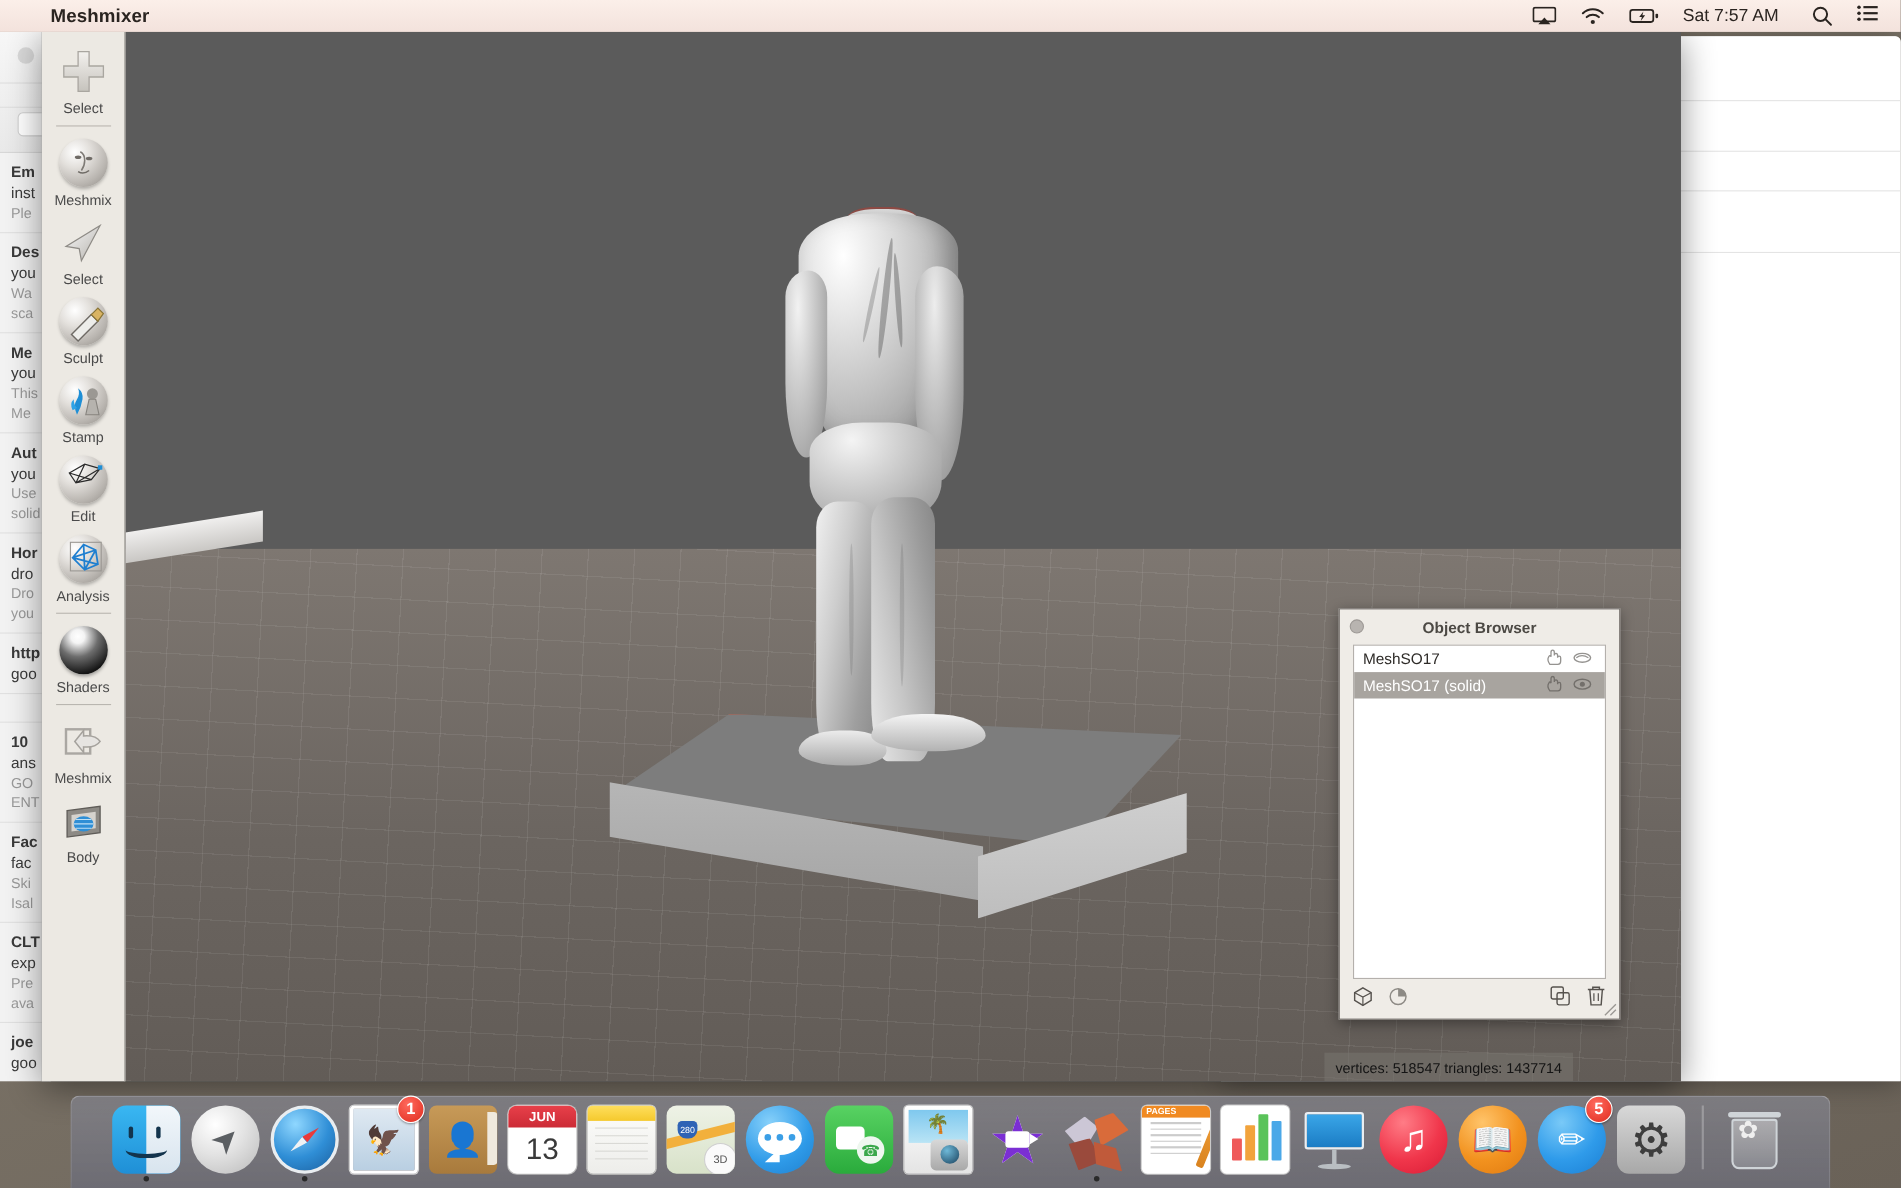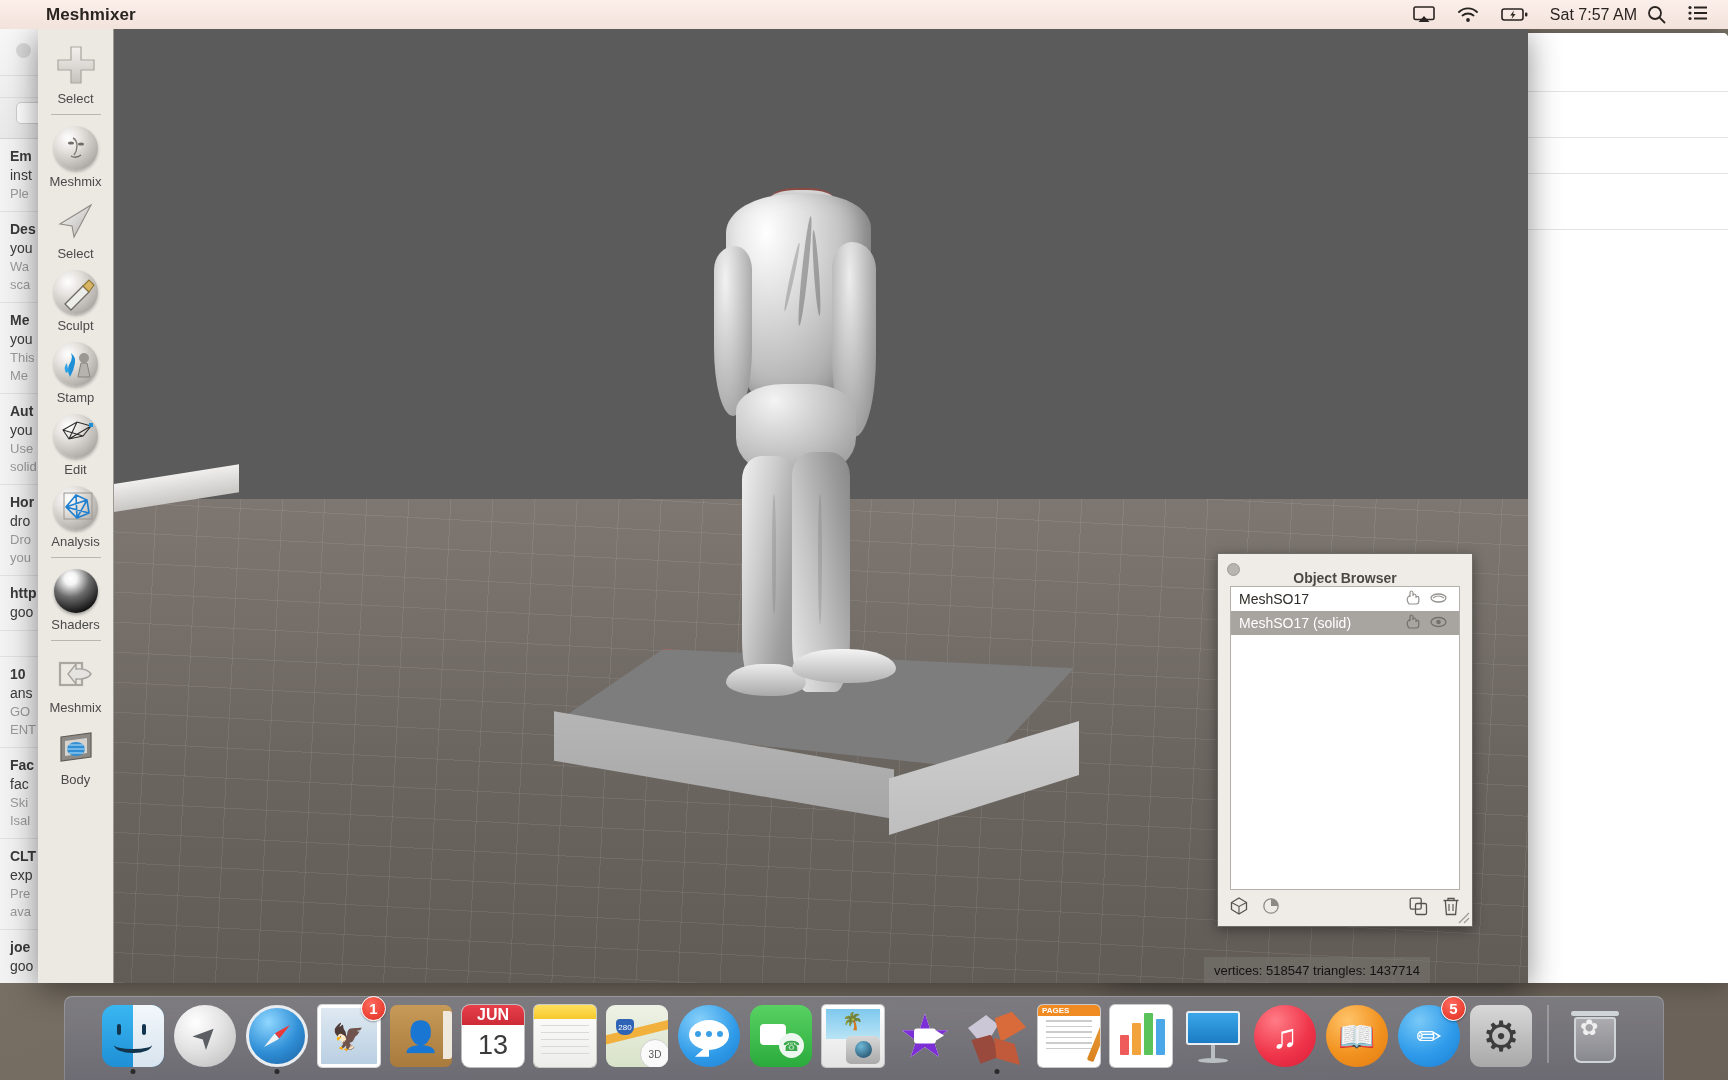--- a/index.html
+++ b/index.html
@@ -51,21 +51,21 @@
     position:absolute; left:0; top:0; width:1728px; height:29px;
     background:linear-gradient(#fbefe9,#f3e2dc);
     display:flex; align-items:center;
     font-size:16px; color:#2a2420;
     z-index:400;
   }
   #menubar .apple { margin-left:20px; font-size:20px; line-height:1; color:#1e1a17; }
   #menubar .appname { margin-left:26px; font-weight:bold; font-size:17px; letter-spacing:.1px; }
   #menubar .spacer { flex:1; }
   #menubar .mb-item { margin-right:22px; display:flex; align-items:center; }
-  #menubar .mb-clock { margin-right:10px; font-size:16px; }
+  #menubar .mb-clock { margin-right:30px; font-size:16px; }
   #menubar .mb-last { margin-right:20px; }
 
   
   #mm-window {
     position:absolute; left:38px; top:29px; width:1490px; height:954px;
     box-shadow:0 6px 30px rgba(0,0,0,.45);
     z-index:200;
     display:flex; flex-direction:column;
   }
   #mm-titlebar {
@@ -192,21 +192,21 @@
 
   
   #obj-browser {
     position:absolute; right:55px; top:524px; width:256px; height:374px;
     background:#efece7;
     border:1px solid #6e6a66;
     box-shadow:0 3px 12px rgba(0,0,0,.4);
     display:flex; flex-direction:column;
     z-index:40;
   }
-  #ob-head { height:32px; position:relative; display:flex; align-items:flex-end; justify-content:center; }
+  #ob-head { height:32px; position:relative; display:flex; align-items:center; justify-content:center; }
   #ob-head .obclose { position:absolute; left:9px; top:9px; width:13px; height:13px; border-radius:50%; background:#b8b4b0; border:1px solid #9e9a96; }
   #ob-title { font-size:14px; color:#4c4944; font-weight:bold; }
   #ob-list { margin:0 12px; flex:1; background:#ffffff; border:1px solid #b4b0ac; overflow:hidden; }
   .ob-row { height:24px; display:flex; align-items:center; padding:0 8px; font-size:14px; color:#2e2b28; position:relative; }
   .ob-row.sel { background:#a8a49f; color:#ffffff; }
   .ob-row .obname { flex:1; white-space:nowrap; overflow:hidden; }
   .ob-row .obico { width:26px; text-align:center; font-size:14px; opacity:.72; }
   #ob-foot { height:36px; display:flex; align-items:center; padding:0 12px; }
   #ob-foot .left, #ob-foot .right { display:flex; gap:14px; align-items:center; }
   #ob-foot .spacer { flex:1; }
@@ -258,21 +258,21 @@
   .ic-safari { border-radius:50%; background:radial-gradient(circle at 35% 25%,#8fd7ff,#2f8ed6 55%,#1b5f9e 100%); border:3px solid #e9edf0; }
   .ic-safari .needle { position:absolute; left:50%; top:50%; width:34px; height:7px; transform:translate(-50%,-50%) rotate(-40deg); }
   .ic-safari .needle .a { position:absolute; left:0; top:0; width:50%; height:100%; background:#f0f2f4; clip-path:polygon(0 50%,100% 0,100% 100%); }
   .ic-safari .needle .b { position:absolute; right:0; top:0; width:50%; height:100%; background:#ea3a3a; clip-path:polygon(0 0,100% 50%,0 100%); }
   .ic-mail { background:linear-gradient(#dfe9f2,#b9cfe2); border-radius:4px; border:3px solid #fff; box-shadow:0 0 0 1px #d5d5d5; overflow:hidden; }
   .ic-mail .bird { position:absolute; left:50%; top:52%; transform:translate(-50%,-50%); font-size:26px; color:#7a5a32; }
   .ic-contacts { background:linear-gradient(#c79a58,#a87a3c); border-radius:7px; overflow:hidden; }
   .ic-contacts .pg { position:absolute; right:0; top:6px; width:9px; height:48px; background:#efe9dd; border-radius:0 3px 3px 0; }
   .ic-contacts .person { position:absolute; left:50%; top:50%; transform:translate(-50%,-50%); font-size:30px; color:#8a6430; }
   .ic-cal { background:#fff; border-radius:8px; overflow:hidden; box-shadow:0 0 0 1px #bdbdbd; }
-  .ic-cal .m { height:32%; background:linear-gradient(#e8404a,#cc2b36); color:#fff; font-size:16px; display:flex; align-items:center; justify-content:center; font-weight:bold; }
+  .ic-cal .m { height:32%; background:linear-gradient(#e8404a,#cc2b36); color:#fff; font-size:12px; display:flex; align-items:center; justify-content:center; font-weight:bold; }
   .ic-cal .d { height:68%; display:flex; align-items:center; justify-content:center; font-size:27px; color:#3a3a3a; }
   .ic-notes { background:linear-gradient(#fdfdfb,#ededea); border-radius:5px; box-shadow:0 0 0 1px #c9c9c5; overflow:hidden; }
   .ic-notes .top { height:22%; background:linear-gradient(#ffdf5e,#f5c92d); }
   .ic-notes .ln { height:1px; background:#d9d9d5; margin:6px 7px 0; }
   .ic-maps { background:linear-gradient(#eef2e6,#d8e2c9); border-radius:9px; overflow:hidden; }
   .ic-maps .road { position:absolute; left:-6px; top:22px; width:80px; height:9px; background:#f2b03c; transform:rotate(-14deg); }
   .ic-maps .shield { position:absolute; left:10px; top:14px; width:18px; height:16px; background:#2f63b5; border-radius:4px 4px 8px 8px; color:#fff; font-size:8px; display:flex; align-items:center; justify-content:center; }
   .ic-maps .ctrl { position:absolute; right:-2px; bottom:-2px; width:30px; height:30px; border-radius:50%; background:#fafafa; border:1px solid #cfcfcf; display:flex; align-items:center; justify-content:center; font-size:10px; color:#555; }
   .ic-msg { border-radius:50%; background:radial-gradient(circle at 35% 25%,#86d0fa,#2e9ae8 60%,#2080cf 100%); }
   .ic-msg .bub { position:absolute; left:50%; top:48%; transform:translate(-50%,-50%); width:40px; height:30px; background:#fff; border-radius:50%; }

